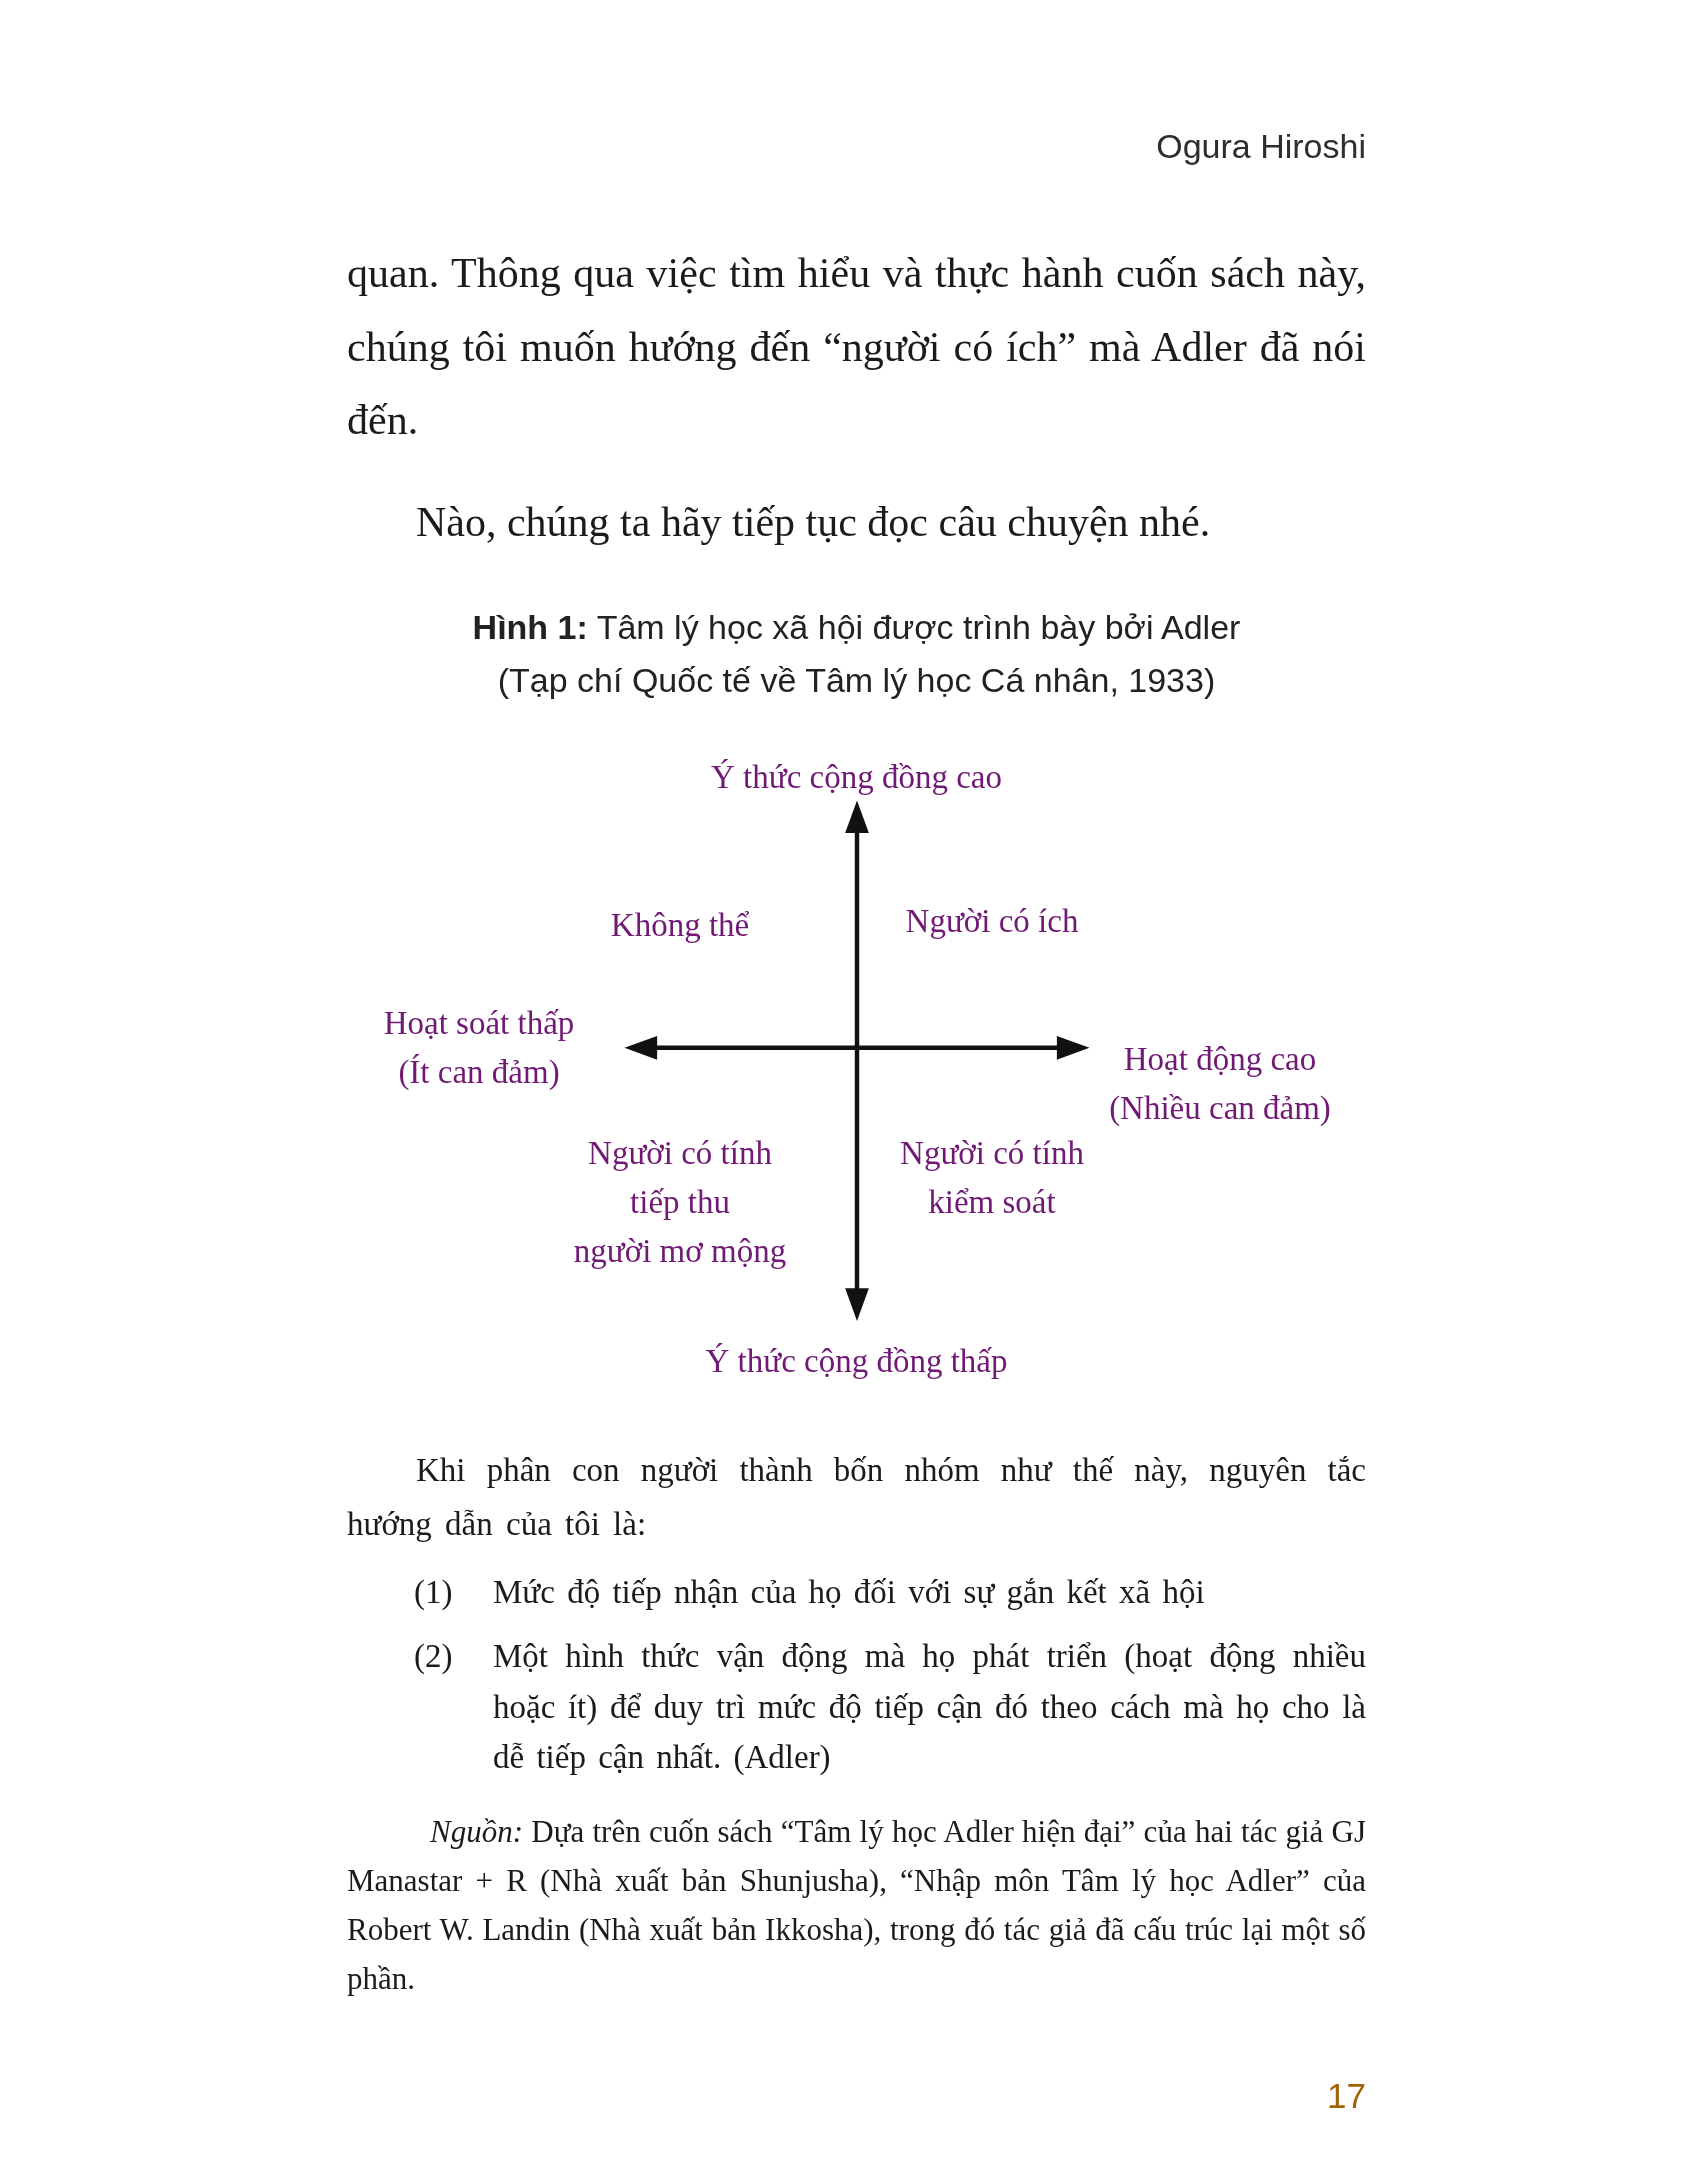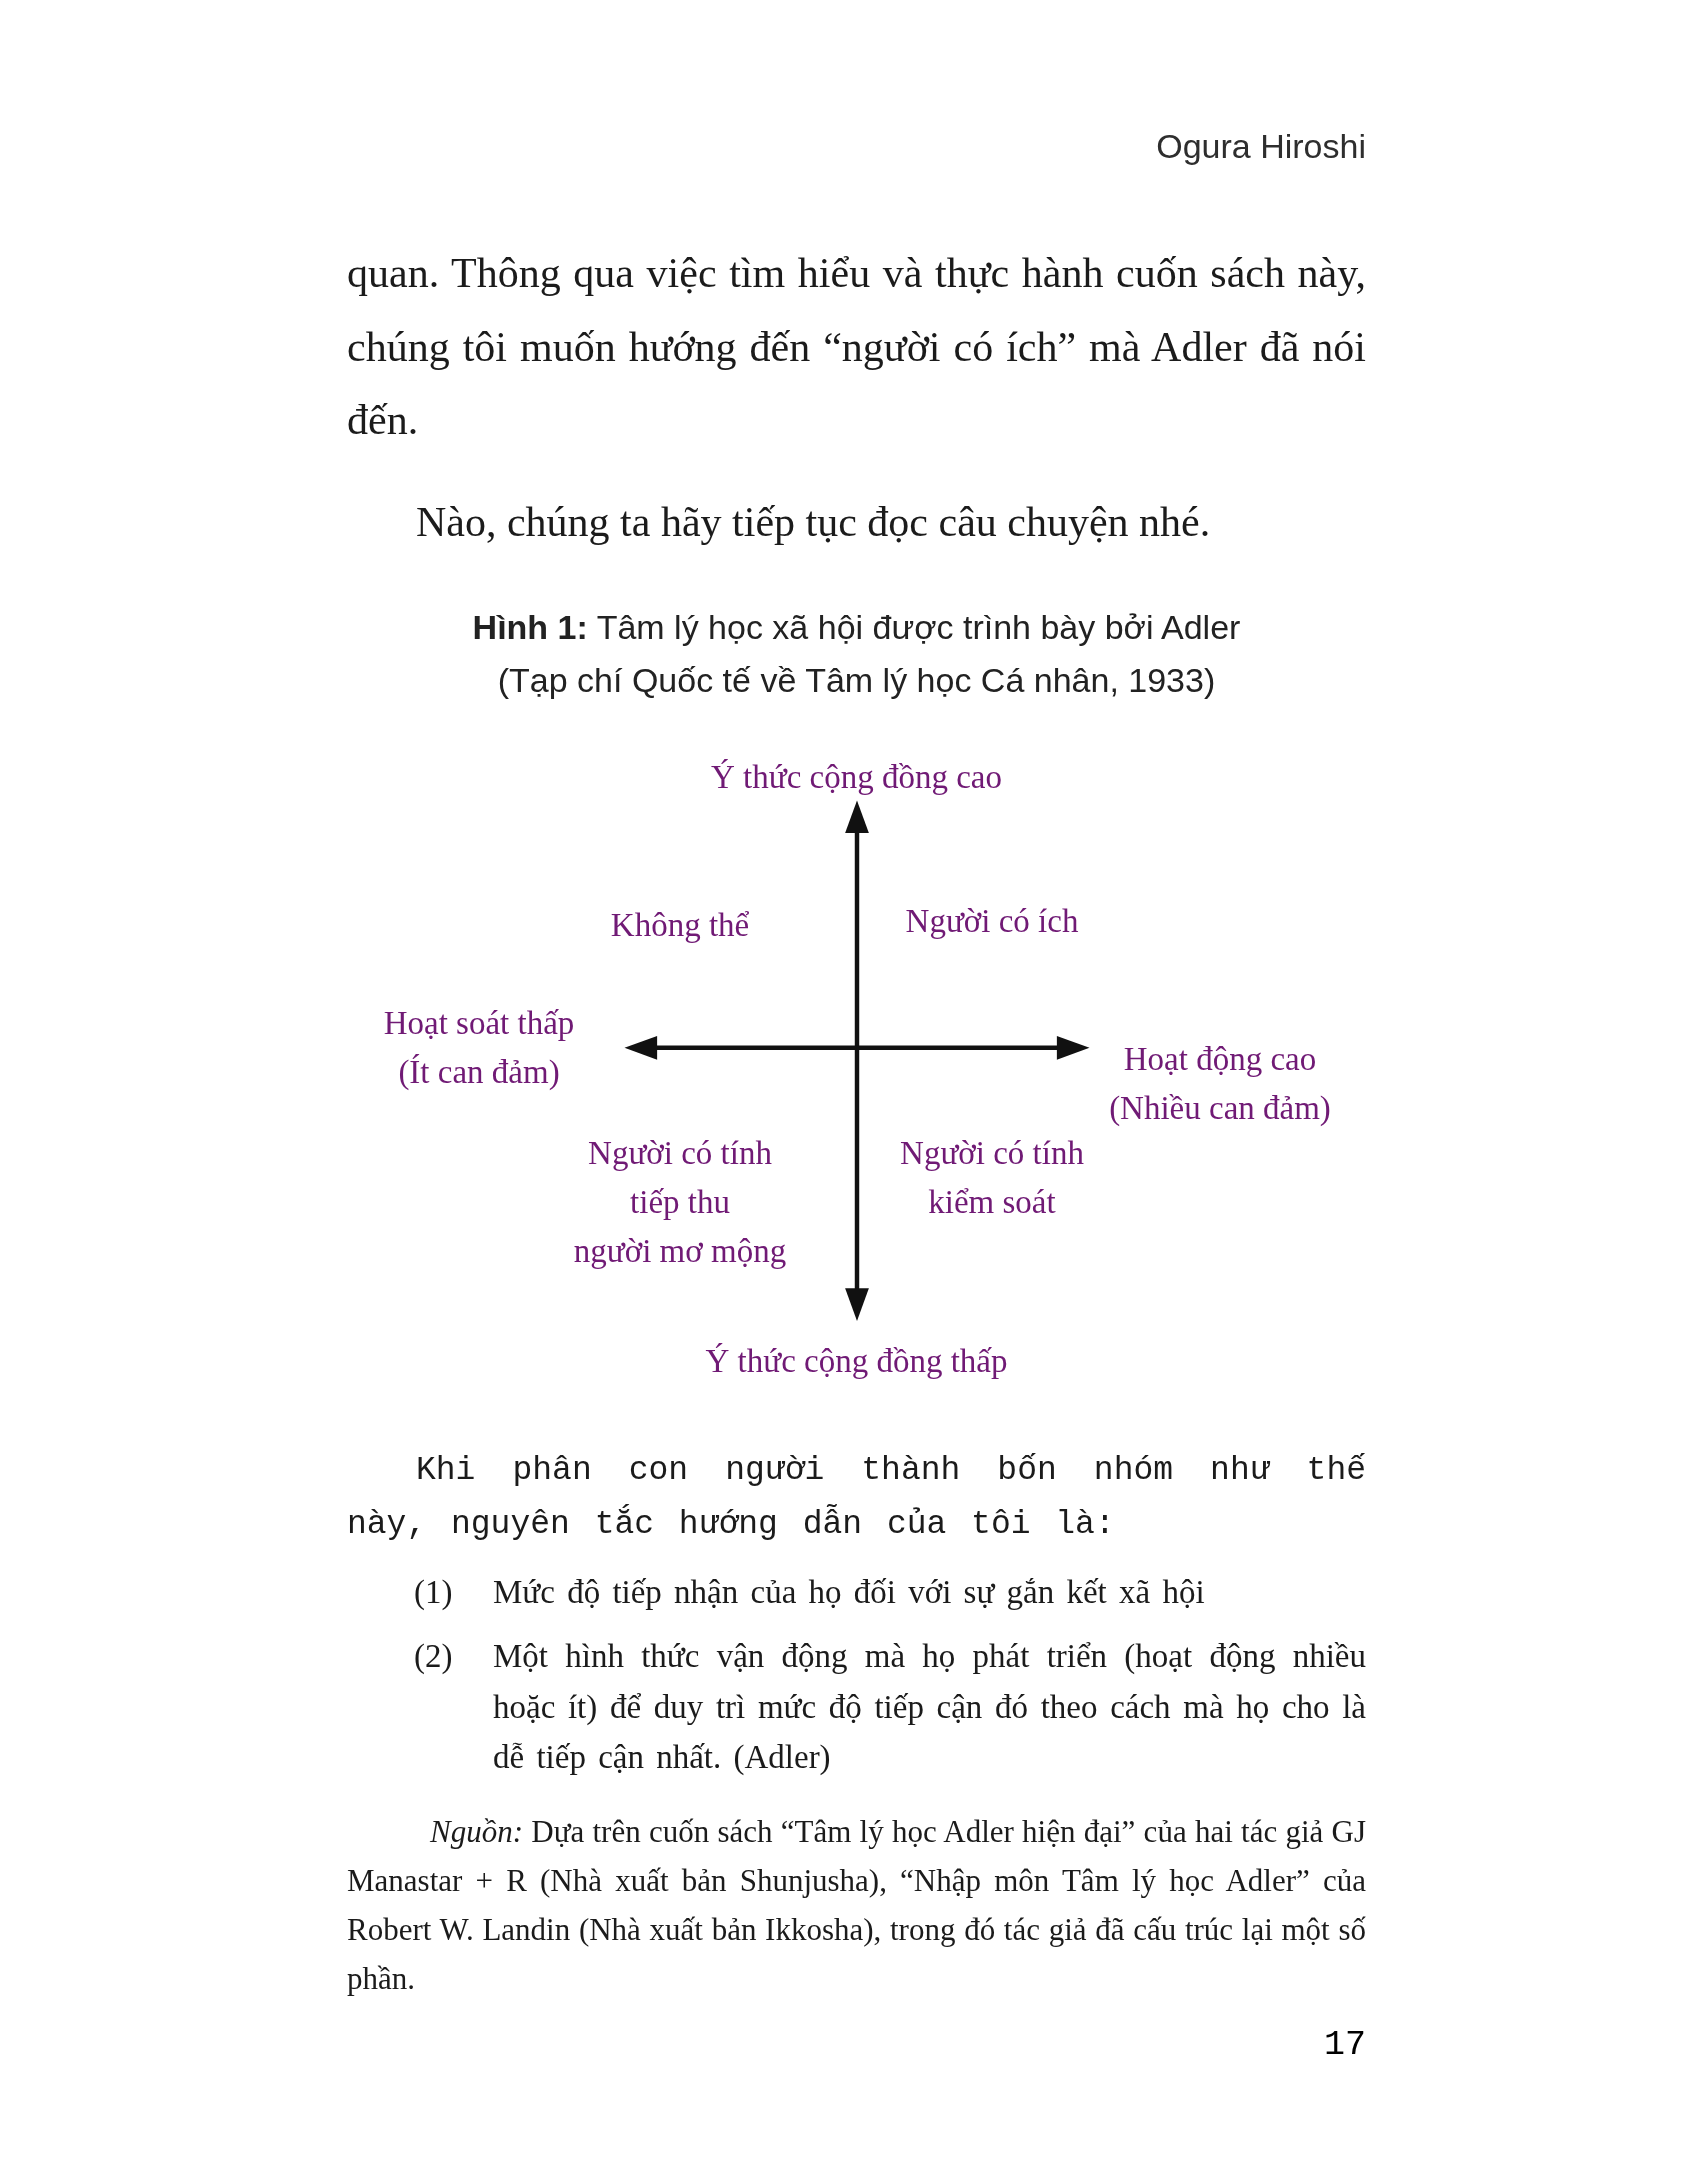--- a/index.html
+++ b/index.html
@@ -61,40 +61,39 @@
   .axis-right { left: 873px; top: 264px; margin-top: 20px; }
   .q-bottom-left { left: 333px; top: 378px; }
   .q-bottom-right { left: 645px; top: 378px; }
   .body-intro {
     margin-top: 40px;
     font-size: 33px;
     line-height: 1.62;
     text-align: justify;
     text-indent: 69px;
     word-spacing: 5px;
-    font-family: Liberation Mono, monospace;
   }
   .list { margin-top: 16px; font-size: 33px; line-height: 1.52; }
   .list-item { position: relative; padding-left: 146px; text-align: justify; word-spacing: 4px; }
   .list-item + .list-item { margin-top: 14px; }
   .list-num { position: absolute; left: 67px; top: 0; }
   .source {
     margin-top: 26px;
     font-size: 31px;
     line-height: 1.58;
     text-align: justify;
     text-indent: 83px;
   }
   .source i { font-style: italic; }
   .page-number {
-    margin-top: 21px;
+    margin-top: 72px;
     text-align: right;
-    font-family: Liberation Mono, monospace;
+    font-family: Liberation Sans, sans-serif;
     font-size: 35px;
-    color: #000000;
+    color: #a16207;
   }
 </style>
 </head>
 <body>
 
 <div class="page">
 
   <div class="running-head">Ogura Hiroshi</div>
 
   <p class="para">quan. Thông qua việc tìm hiểu và thực hành cuốn sách này, chúng tôi muốn hướng đến “người có ích” mà Adler đã nói đến.</p>

